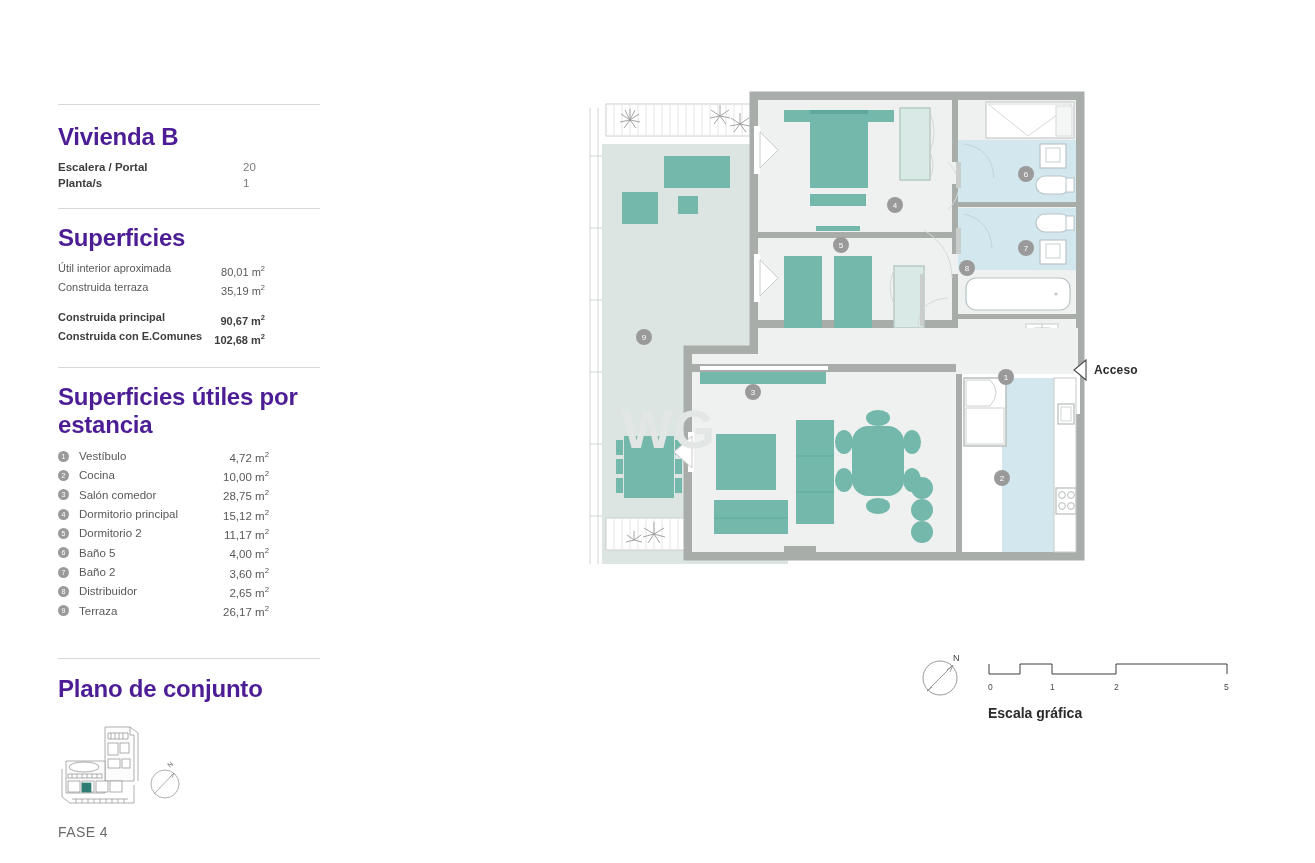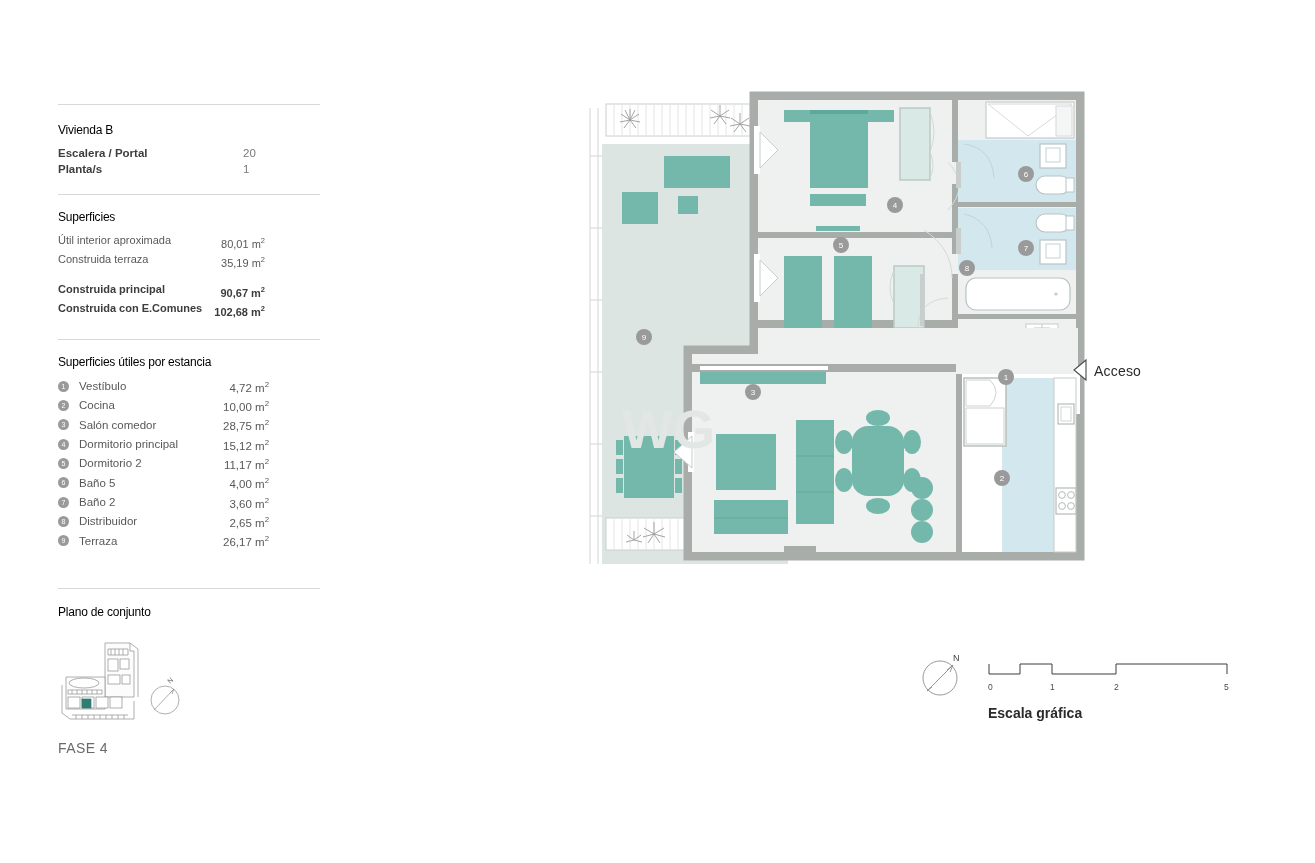--- a/index.html
+++ b/index.html
@@ -11,23 +11,23 @@
     overflow: hidden;
     color: #4a4a4a;
   }
 
   
   .sidebar { position: absolute; left: 58px; top: 104px; width: 262px; }
 
   .divider { height: 1px; background: #d8d8d8; width: 100%; }
 
   .block-title {
-    color: #000000;
-    font-size: 12px;
-    font-weight: 400;
+    color: #4c1d95;
+    font-size: 24px;
+    font-weight: 700;
     letter-spacing: -0.2px;
   }
 
   .kv-row {
     display: flex; justify-content: flex-start;
     font-size: 11.5px; line-height: 15.5px; gap: 40px;
   }
   .kv-key { width: 145px; font-weight: 700; color: #3d3d3d; }
   .kv-val { color: #7a7a7a; }
 
@@ -53,21 +53,21 @@
   sup { font-size: 0.68em; vertical-align: super; }
 
   .fase-label { font-size: 14px; color: #6a6a6a; letter-spacing: 0.4px; }
 
   
   .plan { position: absolute; left: 588px; top: 88px; width: 500px; height: 480px; }
   .plan svg { display: block; }
 
   .acceso-label {
     position: absolute; left: 1094px; top: 363px;
-    font-size: 14px; font-weight: 400; color: #2b2b2b;
+    font-size: 12px; font-weight: 700; color: #2b2b2b;
     letter-spacing: 0.2px;
   }
 
   
   .scalebar { position: absolute; left: 988px; top: 660px; width: 240px; }
   .scale-nums { position: relative; height: 14px; font-size: 8.5px; color: #4a4a4a; }
   .scale-nums span { position: absolute; top: 0; }
   .scale-caption { font-size: 14px; font-weight: 700; color: #2b2b2b; margin-top: 9px; }
   .compass { position: absolute; left: 918px; top: 652px; }
 </style>

